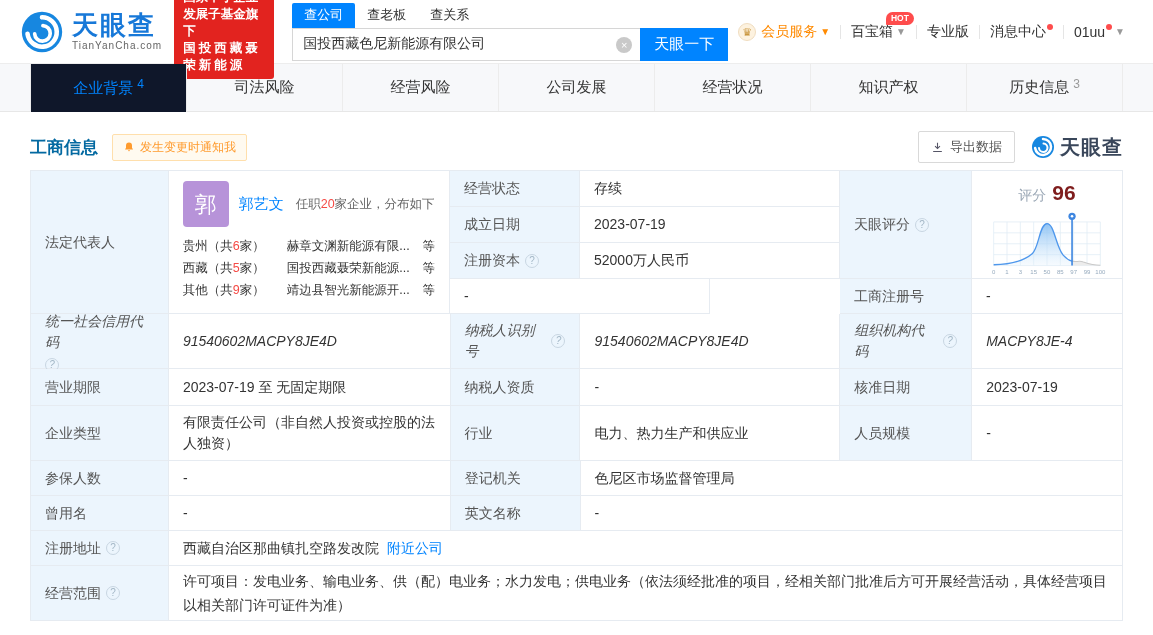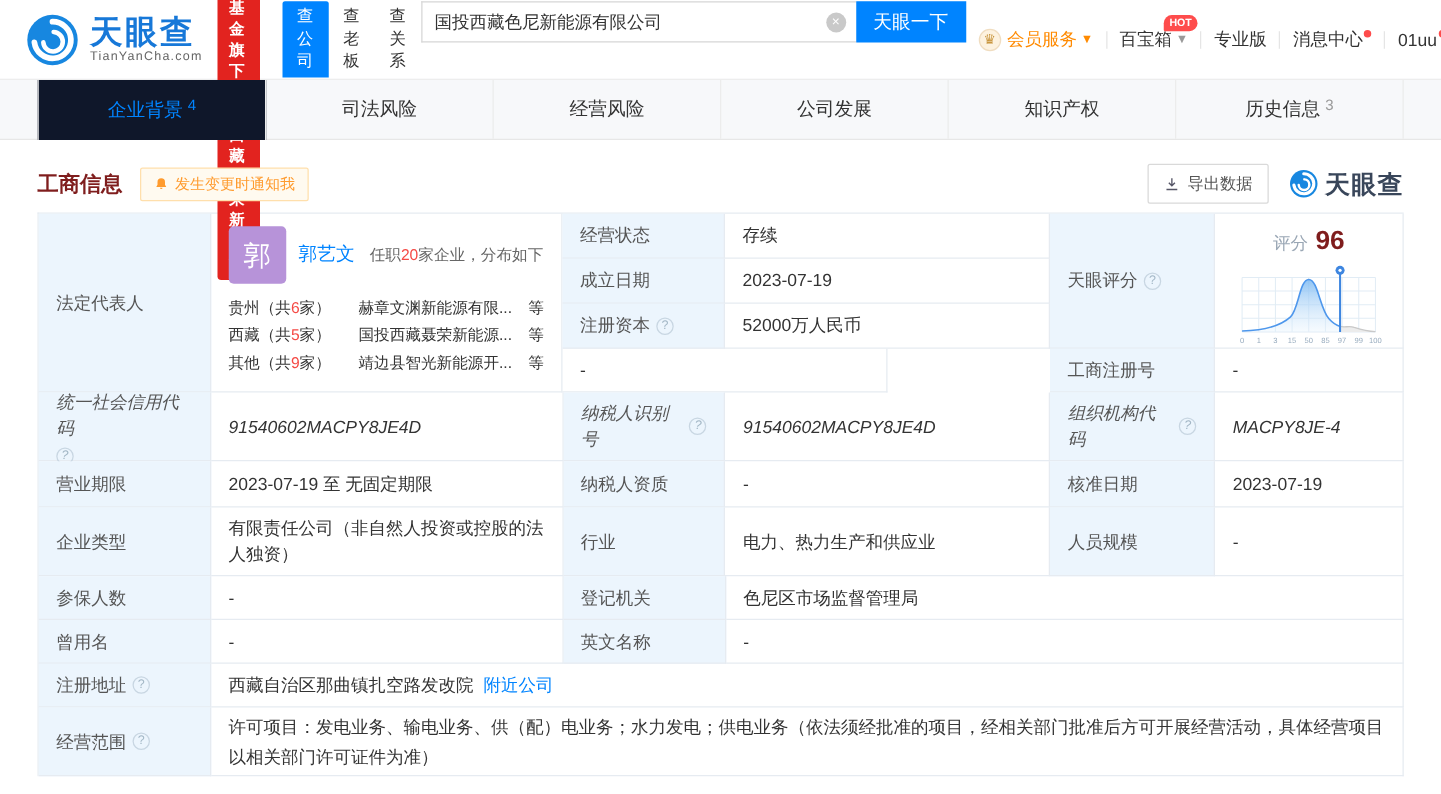--- a/index.html
+++ b/index.html
@@ -7,21 +7,21 @@
     font-family:"Liberation Sans","DejaVu Sans",sans-serif; color:#333; }
 
   
   .hdr { height:63px; display:flex; align-items:center; padding:0 18px 0 20px; background:#fff; }
   .logo { display:flex; align-items:center; gap:8px; }
   .logo-txt .cn { font-size:26px; font-weight:bold; color:#1778d8; letter-spacing:2px; line-height:26px;}
   .logo-txt .en { font-size:10px; color:#666; letter-spacing:1px; margin-top:2px;}
   .badge { margin-left:12px; background:#e2231f; color:#fff; border-radius:3px; padding:5px 9px;
     font-size:12.5px; font-weight:bold; line-height:17px; }
   .badge .l2 { letter-spacing:3px; }
-  .search { margin-left:18px; display:flex; }
+  .search { margin-left:18px; display:flex; flex-direction:column; }
   .s-tabs { display:flex; align-items:flex-end; gap:0; }
   .s-tab { font-size:13px; color:#333; padding:3px 12px 4px; cursor:pointer; }
   .s-tab.on { background:#0084ff; color:#fff; border-radius:2px 2px 0 0; }
   .s-box { display:flex; }
   .s-input { width:348px; height:33px; border:1px solid #d6d6d6; border-right:none; padding:0 30px 0 10px;
     font-size:14px; color:#333; outline:none; font-family:inherit;}
   .s-clear { width:16px; height:16px; border-radius:50%; background:#c9c9c9; color:#fff; font-size:11px;
     line-height:16px; text-align:center; margin-left:-24px; margin-top:9px; cursor:pointer; z-index:2;}
   .s-btn { width:88px; height:33px; background:#0084ff; color:#fff; border:none; font-size:15px;
     cursor:pointer; margin-left:8px; font-family:inherit;}
@@ -43,21 +43,21 @@
   .n-tab { flex:1; display:flex; align-items:center; justify-content:center; font-size:15px; color:#333;
     cursor:pointer; border-right:1px solid #ececec; position:relative;}
   .n-tab:first-child{ border-left:1px solid #ececec; }
   .n-tab.on { background:#0f172a; color:#0084ff; margin-bottom:-1px; }
   .n-cnt { font-size:12px; margin-left:4px; color:#999; position:relative; top:-4px;}
   .n-tab.on .n-cnt { color:#0084ff; }
 
   
   .content { padding:0 30px; }
   .sec-head { margin-top:18px; height:34px; display:flex; align-items:center; }
-  .sec-title { font-size:17px; font-weight:bold; color:#7f1d1d;text-align:right; }
+  .sec-title { font-size:17px; font-weight:bold; color:#0369a1;text-align:right; }
   .notify { margin-left:14px; display:flex; align-items:center; gap:5px; background:#fffaf0;
     border:1px solid #ffdfac; color:#ff9b2e; font-size:12px; padding:4px 10px; border-radius:2px; cursor:pointer;}
   .sec-right { margin-left:auto; display:flex; align-items:center; gap:16px; }
   .export { display:flex; align-items:center; gap:6px; border:1px solid #d9d9d9; border-radius:2px;
     background:#fff; padding:6px 12px; font-size:13px; color:#555; cursor:pointer; font-family:inherit;}
   .wm { display:flex; align-items:center; gap:5px; font-size:20px; font-weight:bold; color:#39465a; letter-spacing:1px;}
 
   
   .tbl { margin-top:6px; width:1093px; border-top:1px solid #e6ebf1; border-left:1px solid #e6ebf1; }
   .row { display:flex; }
@@ -162,20 +162,23 @@
     <span class="n-cnt">4</span>
   </div>
   <div class="n-tab">
     <span>司法风险</span>
   </div>
   <div class="n-tab">
     <span>经营风险</span>
   </div>
   <div class="n-tab">
     <span>公司发展</span>
+  </div>
+  <div class="n-tab">
+    <span>经营状况</span>
   </div>
   <div class="n-tab">
     <span>知识产权</span>
   </div>
   <div class="n-tab">
     <span>历史信息</span>
     <span class="n-cnt">3</span>
   </div>
 </div>
 

